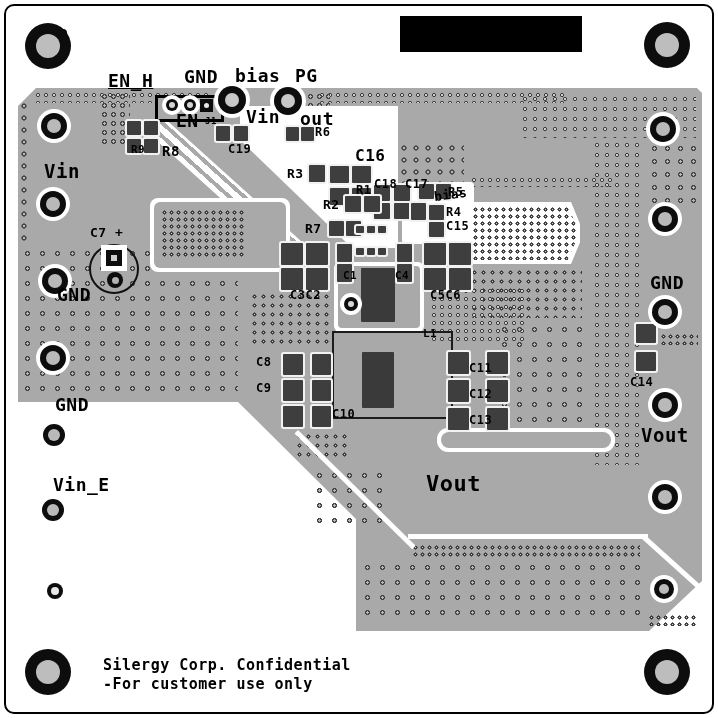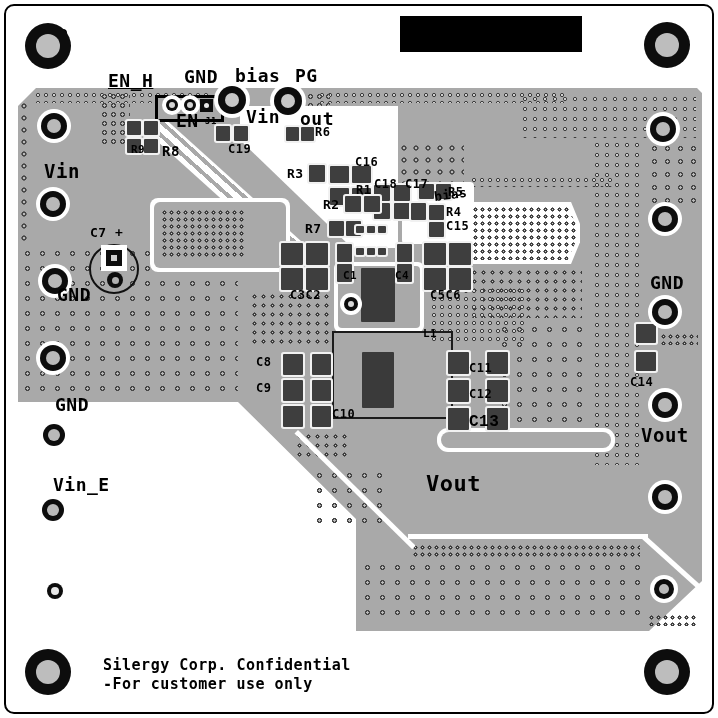--- a/index.html
+++ b/index.html
@@ -229,41 +229,41 @@
       <div class="silk" style="left: 295px; top: 67px; font-size: 18px;">PG</div>
       <div class="silk" style="left: 176px; top: 112px; font-size: 18px;">EN</div>
       <div class="silk" style="left: 205px; top: 117px; font-size: 9px;">J1</div>
       <div class="silk" style="left: 246px; top: 108px; font-size: 18px;">Vin</div>
       <div class="silk" style="left: 300px; top: 110px; font-size: 18px;">out</div>
       <div class="silk" style="left: 315px; top: 126px; font-size: 12px;">R6</div>
       <div class="silk" style="left: 131px; top: 144px; font-size: 11px;">R9</div>
       <div class="silk" style="left: 150px; top: 144px; font-size: 14px; padding-left: 12px;">R8</div>
       <div class="silk" style="left: 228px; top: 143px; font-size: 12px;">C19</div>
       <div class="silk" style="left: 287px; top: 167px; font-size: 13px;">R3</div>
-      <div class="silk" style="left: 355px; top: 156px; font-size: 12px;">C16</div>
+      <div class="silk" style="left: 355px; top: 148px; font-size: 16px;">C16</div>
       <div class="silk" style="left: 374px; top: 178px; font-size: 12px;">C18</div>
       <div class="silk" style="left: 405px; top: 178px; font-size: 12px;">C17</div>
       <div class="silk" style="left: 434px; top: 188px; font-size: 13px; transform: rotate(-8deg);">bias</div>
       <div class="silk" style="left: 356px; top: 184px; font-size: 12px;">R1</div>
       <div class="silk" style="left: 448px; top: 186px; font-size: 12px;">R5</div>
       <div class="silk" style="left: 323px; top: 198px; font-size: 13px;">R2</div>
       <div class="silk" style="left: 446px; top: 206px; font-size: 12px;">R4</div>
       <div class="silk" style="left: 446px; top: 220px; font-size: 12px;">C15</div>
       <div class="silk" style="left: 305px; top: 222px; font-size: 13px;">R7</div>
       <div class="silk" style="left: 343px; top: 270px; font-size: 11px;">C1</div>
       <div class="silk" style="left: 395px; top: 270px; font-size: 11px;">C4</div>
       <div class="silk" style="left: 290px; top: 289px; font-size: 12px;">C3C2</div>
       <div class="silk" style="left: 430px; top: 289px; font-size: 12px;">C5C6</div>
       <div class="silk" style="left: 423px; top: 328px; font-size: 11px;">L1</div>
       <div class="silk" style="left: 256px; top: 356px; font-size: 12px;">C8</div>
       <div class="silk" style="left: 256px; top: 382px; font-size: 12px;">C9</div>
       <div class="silk" style="left: 332px; top: 408px; font-size: 12px;">C10</div>
       <div class="silk" style="left: 469px; top: 362px; font-size: 12px;">C11</div>
       <div class="silk" style="left: 469px; top: 388px; font-size: 12px;">C12</div>
-      <div class="silk" style="left: 469px; top: 414px; font-size: 16px; font-family: Liberation Mono, monospace;">C13</div>
+      <div class="silk" style="left: 469px; top: 414px; font-size: 12px;">C13</div>
       <div class="silk" style="left: 90px; top: 226px; font-size: 13px;">C7 +</div>
       <div class="silk" style="left: 630px; top: 376px; font-size: 12px;">C14</div>
       <div class="silk" style="left: 44px; top: 162px; font-size: 19px;">Vin</div>
       <div class="silk" style="left: 57px; top: 286px; font-size: 18px;">GND</div>
       <div class="silk" style="left: 55px; top: 396px; font-size: 18px;">GND</div>
       <div class="silk" style="left: 53px; top: 476px; font-size: 18px;">Vin_E</div>
       <div class="silk" style="left: 650px; top: 274px; font-size: 18px;">GND</div>
       <div class="silk" style="left: 641px; top: 426px; font-size: 19px;">Vout</div>
       <div class="silk" style="left: 426px; top: 472px; font-size: 22px;">Vout</div>
     </div>

